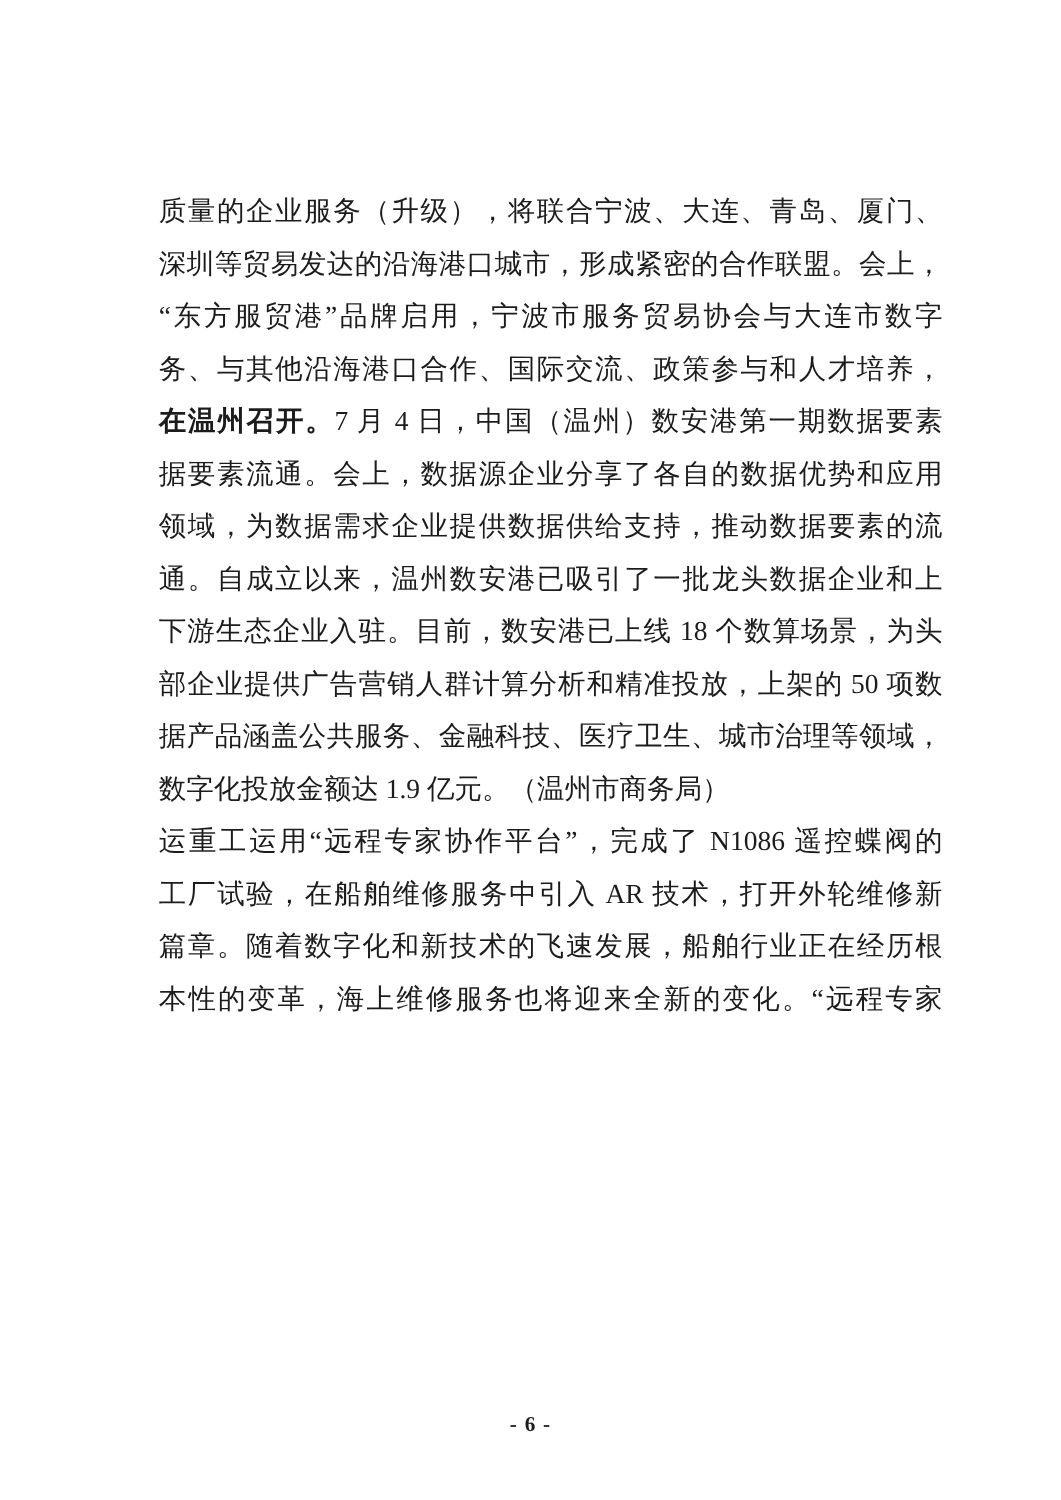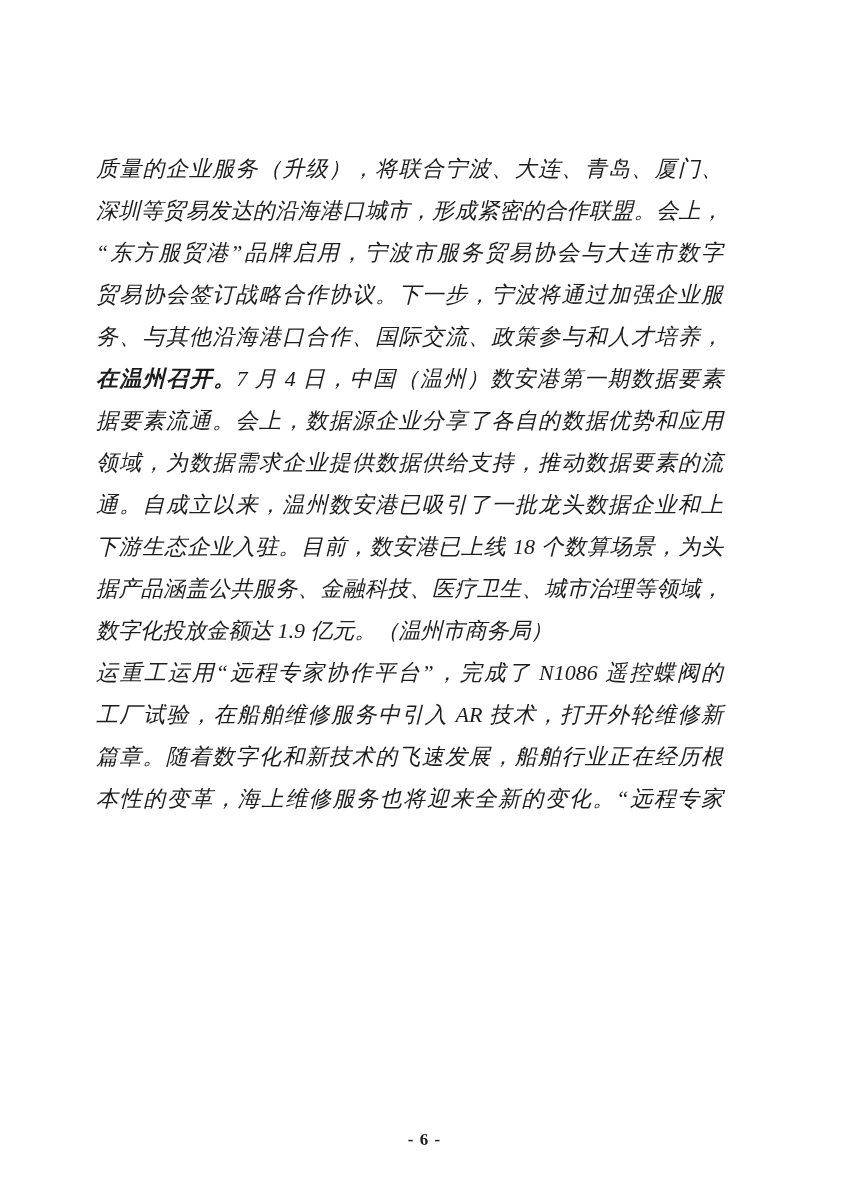--- a/index.html
+++ b/index.html
@@ -9,24 +9,23 @@
     font-family: "Liberation Serif", serif;
   }
   .page {
     position: relative;
     width: 849px; height: 1200px;
     background: #ffffff;
     overflow: hidden;
   }
   .text-block {
     position: absolute;
-    left: 96px; top: 148px;
+    left: 127px; top: 148px;
     width: 627px;
     color: #1c1c1c;
-    font-style: italic;
   }
   .line {
     height: 42px;
     line-height: 42px;
     font-size: 22px;
     text-align: justify;
     text-align-last: justify;
     text-justify: inter-character;
     white-space: normal;
   }
@@ -53,30 +52,30 @@
 </head>
 <body>
 
 <div class="page">
   <div class="text-block">
 
     <div class="para">
       <div class="line"><span class="b"></span><span>质量的企业服务（升级），将联合宁波、大连、青岛、厦门、</span></div>
       <div class="line"><span class="b"></span><span>深圳等贸易发达的沿海港口城市，形成紧密的合作联盟。会上，</span></div>
       <div class="line"><span class="b"></span><span>“东方服贸港”品牌启用，宁波市服务贸易协会与大连市数字</span></div>
-      <div class="line"><span class="b"></span><span>贸易协会签订战略合作协议。下一步，宁波将通过加强企业服</span></div>
       <div class="line"><span class="b"></span><span>务、与其他沿海港口合作、国际交流、政策参与和人才培养，</span></div>
     </div>
 
     <div class="para">
       <div class="line"><span class="b">在温州召开。</span><span>7 月 4 日，中国（温州）数安港第一期数据要素</span></div>
       <div class="line"><span class="b"></span><span>据要素流通。会上，数据源企业分享了各自的数据优势和应用</span></div>
       <div class="line"><span class="b"></span><span>领域，为数据需求企业提供数据供给支持，推动数据要素的流</span></div>
       <div class="line"><span class="b"></span><span>通。自成立以来，温州数安港已吸引了一批龙头数据企业和上</span></div>
       <div class="line"><span class="b"></span><span>下游生态企业入驻。目前，数安港已上线 18 个数算场景，为头</span></div>
+      <div class="line"><span class="b"></span><span>部企业提供广告营销人群计算分析和精准投放，上架的 50 项数</span></div>
       <div class="line"><span class="b"></span><span>据产品涵盖公共服务、金融科技、医疗卫生、城市治理等领域，</span></div>
       <div class="line last"><span class="b"></span><span>数字化投放金额达 1.9 亿元。（温州市商务局）</span></div>
     </div>
 
     <div class="para">
       <div class="line"><span class="b"></span><span>运重工运用“远程专家协作平台”，完成了 N1086 遥控蝶阀的</span></div>
       <div class="line"><span class="b"></span><span>工厂试验，在船舶维修服务中引入 AR 技术，打开外轮维修新</span></div>
       <div class="line"><span class="b"></span><span>篇章。随着数字化和新技术的飞速发展，船舶行业正在经历根</span></div>
       <div class="line"><span class="b"></span><span>本性的变革，海上维修服务也将迎来全新的变化。“远程专家</span></div>
     </div>

